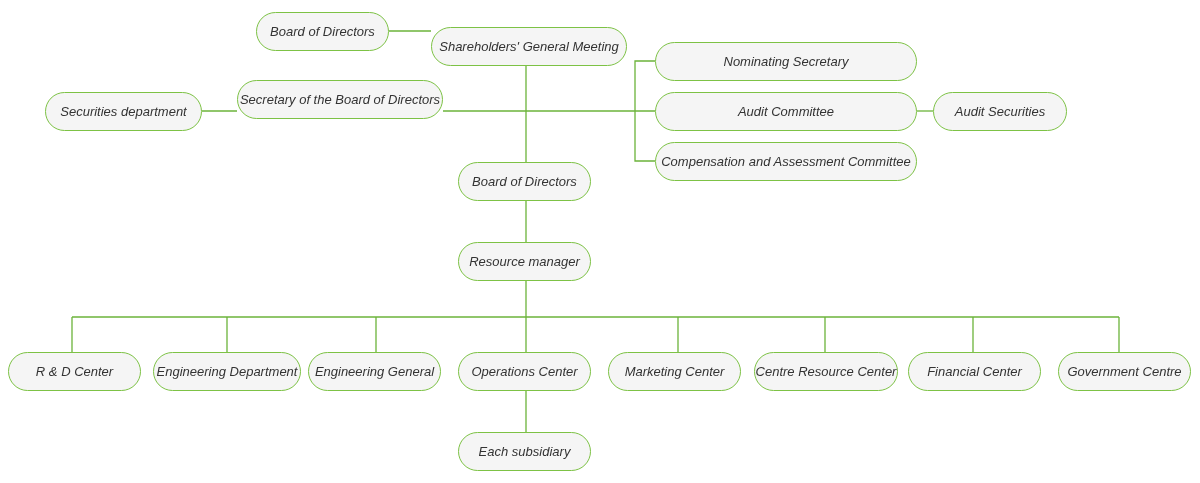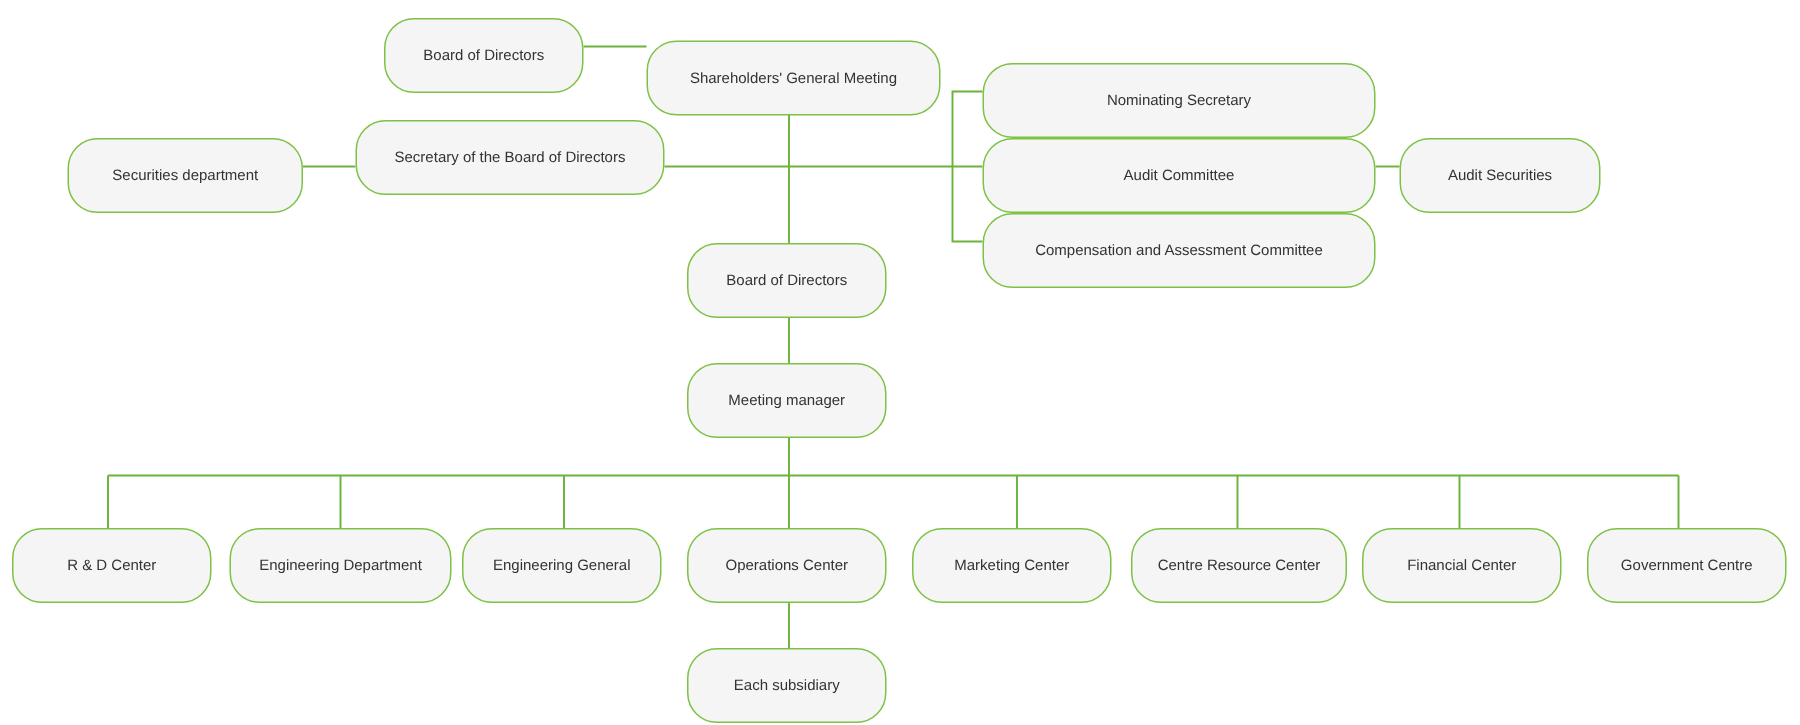--- a/index.html
+++ b/index.html
@@ -1,23 +1,23 @@
 <!DOCTYPE html>
 <html><head>
 <meta charset="utf-8">
 <style>
   html, body { margin: 0; padding: 0; background: #ffffff; }
   body { width: 1200px; height: 483px; position: relative; overflow: hidden;
          font-family: "Liberation Sans", sans-serif; }
   svg.lines { position: absolute; left: 0; top: 0; }
   .node {
-    position: absolute; box-sizing: border-box; height: 50px;
+    position: absolute; box-sizing: border-box; height: 39px;
     border: 1.3px solid #7dc245; border-radius: 20px; background: #f5f5f5;
     display: flex; align-items: center; justify-content: center;
-    font-size: 10px; color: #333333; white-space: nowrap;
+    font-size: 13px; color: #333333; white-space: nowrap; font-style: italic;
   }
 </style>
 </head>
 <body>
 
 <svg class="lines" width="1200" height="483">
   <g stroke="#6bb33a" stroke-width="1.3" fill="none">
     <line x1="389" y1="31" x2="431" y2="31"></line>
     <line x1="526" y1="50" x2="526" y2="162"></line>
     <line x1="443" y1="111" x2="655" y2="111"></line>
@@ -43,21 +43,21 @@
 
 <div class="node" style="left:655px;top:42px;width:262px;">Nominating Secretary</div>
 <div class="node" style="left:655px;top:92px;width:262px;text-align:right;">Audit Committee</div>
 <div class="node" style="left:933px;top:92px;width:134px;">Audit Securities</div>
 <div class="node" style="left:655px;top:142px;width:262px;">Compensation and Assessment Committee</div>
 
 <div class="node" style="left:45px;top:92px;width:157px;">Securities department</div>
 <div class="node" style="left:237px;top:80px;width:206px;text-align:center;">Secretary of the Board of Directors</div>
 
 <div class="node" style="left:458px;top:162px;width:133px;">Board of Directors</div>
-<div class="node" style="left:458px;top:242px;width:133px;">Meeting manager</div>
+<div class="node" style="left:458px;top:242px;width:133px;">Resource manager</div>
 
 <div class="node" style="left:8px;top:352px;width:133px;">R &amp; D Center</div>
 <div class="node" style="left:153px;top:352px;width:148px;">Engineering Department</div>
 <div class="node" style="left:308px;top:352px;width:133px;">Engineering General</div>
 <div class="node" style="left:458px;top:352px;width:133px;">Operations Center</div>
 <div class="node" style="left:608px;top:352px;width:133px;">Marketing Center</div>
 <div class="node" style="left:754px;top:352px;width:144px;">Centre Resource Center</div>
 <div class="node" style="left:908px;top:352px;width:133px;">Financial Center</div>
 <div class="node" style="left:1058px;top:352px;width:133px;">Government Centre</div>
 

